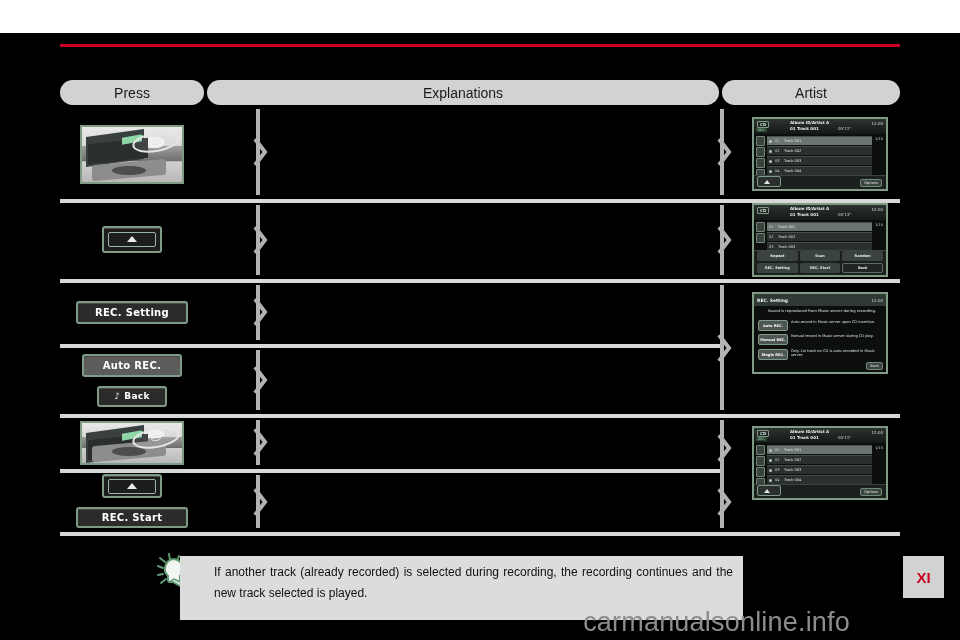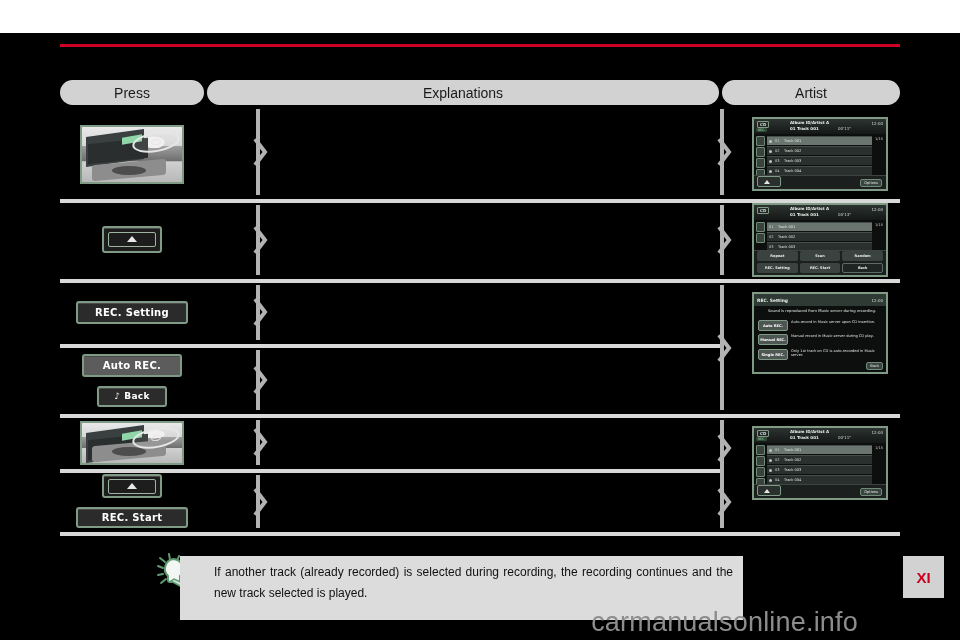--- a/index.html
+++ b/index.html
@@ -158,21 +158,21 @@
 
   
   .tab{
     position:absolute;left:903px;top:556px;width:41px;height:42px;background:#d2d2d2;
     display:flex;align-items:center;justify-content:center;
     color:#cc0022;font-weight:bold;font-size:15px;
   }
 
   
   .wm{
-    position:absolute;left:8px;top:604px;width:868px;height:36px;
+    position:absolute;left:0;top:604px;width:868px;height:36px;
     display:flex;align-items:center;justify-content:flex-end;
     padding-right:18px;box-sizing:border-box;
     font-size:27px;color:#8d8d8d;letter-spacing:.2px;
     pointer-events:none;
   }
 </style>
 </head>
 <body>
 
 <div class="page">

